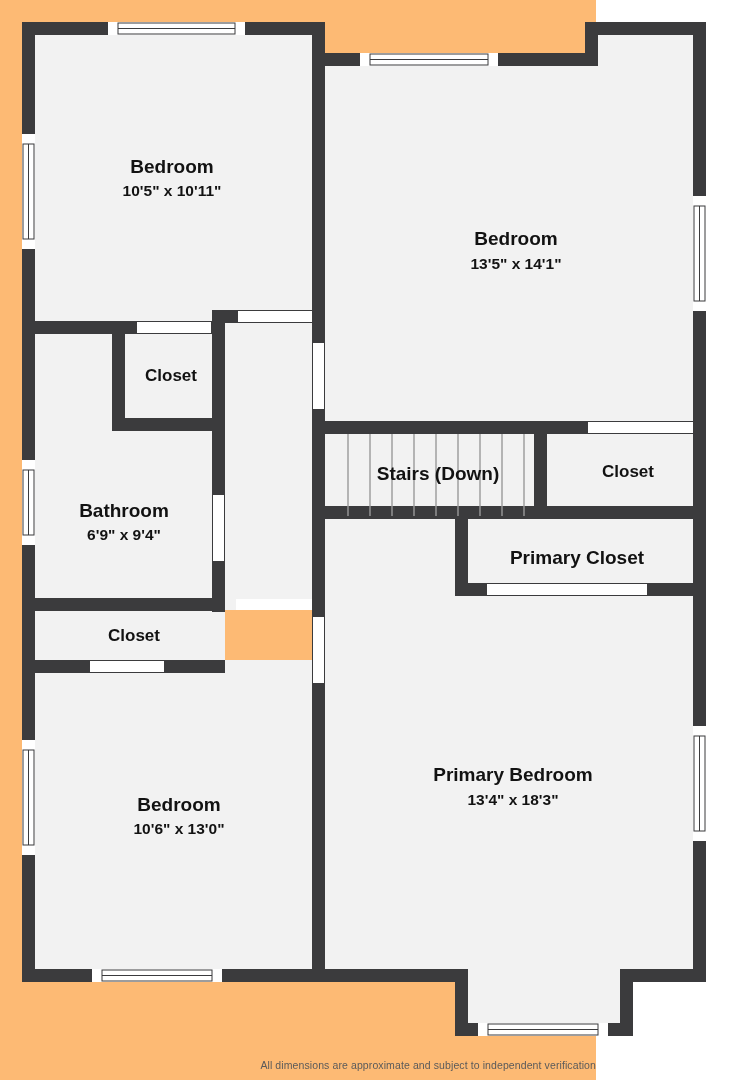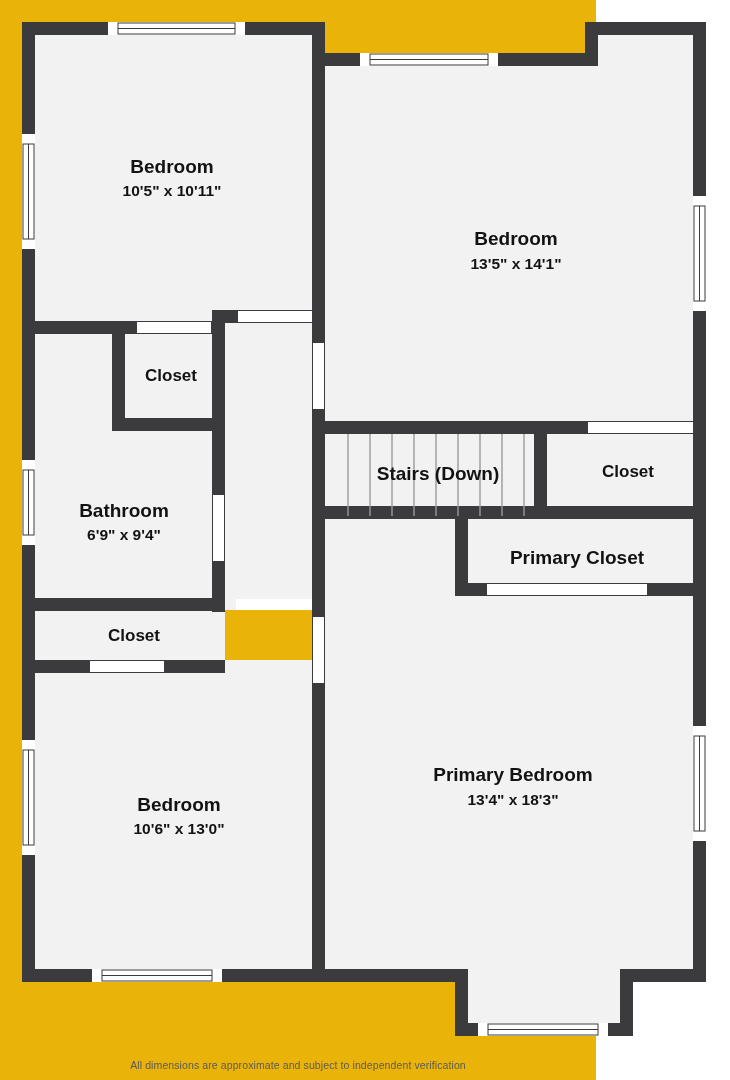--- a/index.html
+++ b/index.html
@@ -9,21 +9,21 @@
     background: #ffffff;
     width: 730px;
     height: 1080px;
     overflow: hidden;
     font-family: "Liberation Sans", sans-serif;
   }
   #plan-root {
     position: relative;
     width: 596px;
     height: 1080px;
-    background: #eab308;
+    background: #fdba74;
   }
   svg#floorplan {
     display: block;
     width: 730px;
     height: 1080px;
   }
   .room-fill { fill: #f2f2f2; }
   .wall { fill: #3b3b3d; }
   .opening { fill: #ffffff; }
   .window-frame { fill: #ffffff; stroke: #3b3b3d; stroke-width: 1; }
@@ -42,21 +42,21 @@
     font-weight: bold;
     fill: #121212;
     text-anchor: middle;
     font-size: 15.5px;
   }
   .footer-note {
     position: absolute;
     left: 0;
     right: 0;
     top: 1059px;
-    text-align: center;
+    text-align: right;
     font-family: "Liberation Sans", sans-serif;
     font-size: 10.5px;
     color: #5a5a5a;
     letter-spacing: 0.1px;
   }
 </style>
 </head>
 <body>
 
 <div id="plan-root">

